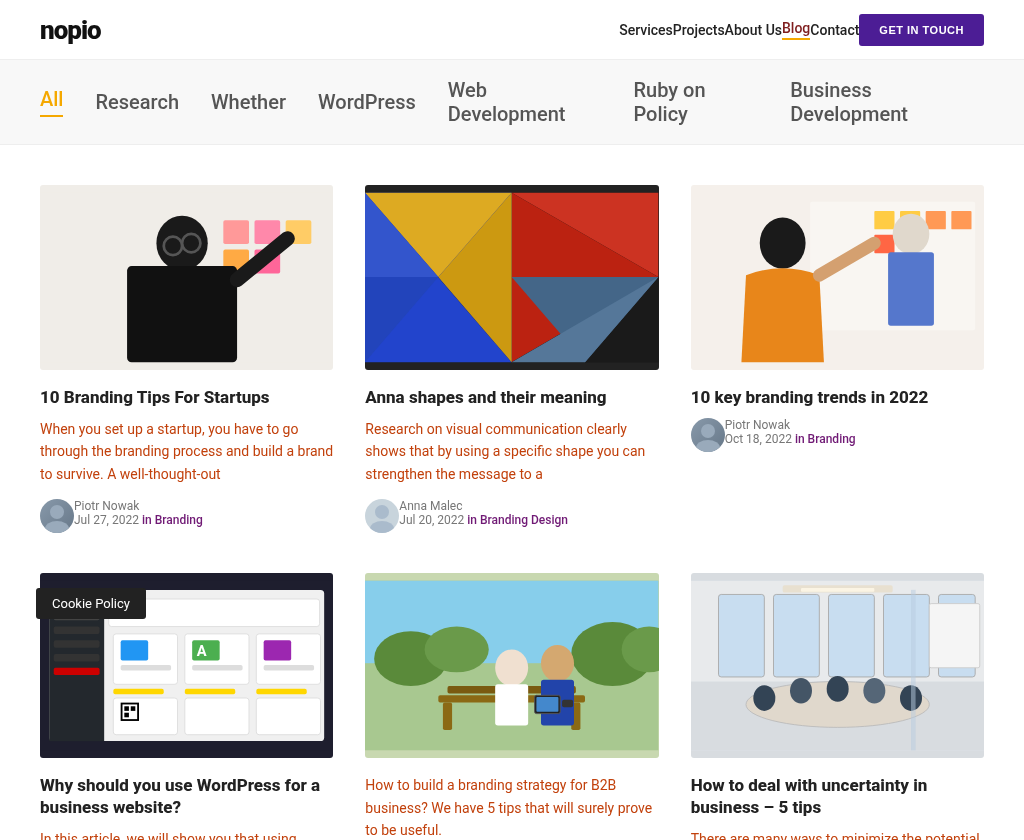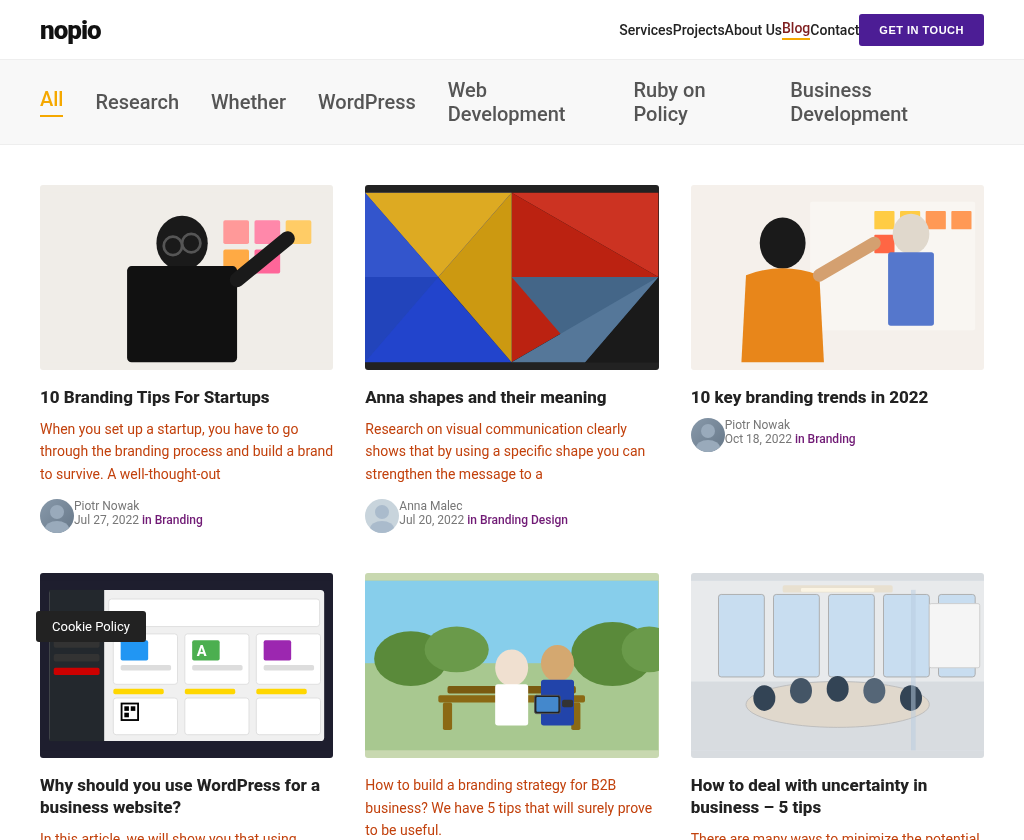--- a/index.html
+++ b/index.html
@@ -47,21 +47,21 @@
     .author-row { display: flex; align-items: flex-start; }
     .author-avatar {
       width: 34px; height: 34px; border-radius: 50%; background: #ccc;
       flex-shrink: 0; overflow: hidden; display: flex; align-items: center; justify-content: center;
     }
     .author-info { font-size: 12px; color: #777; }
     .author-info a { color: #701a75; text-decoration: none; font-weight: 500; }
 
     
     .cookie-banner {
-      position: absolute; left: 36px; top: 466px;
+      position: absolute; left: 36px; top: 443px;
       background: #222; color: #fff; padding: 8px 16px;
       font-size: 13px; border-radius: 3px; z-index: 10;
     }
 
     
     .geo-img {
       background: #222;
       position: relative;
       overflow: hidden;
     }

